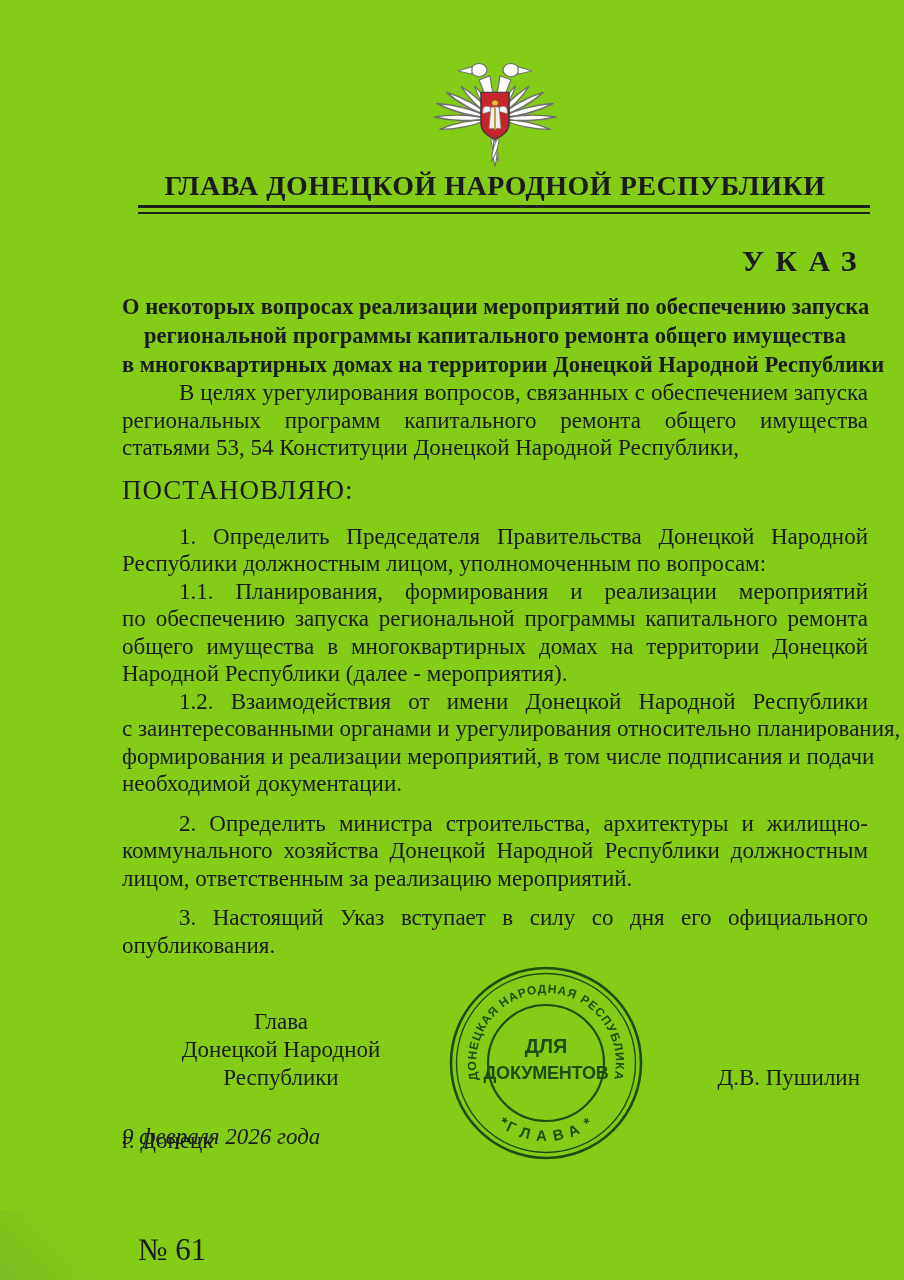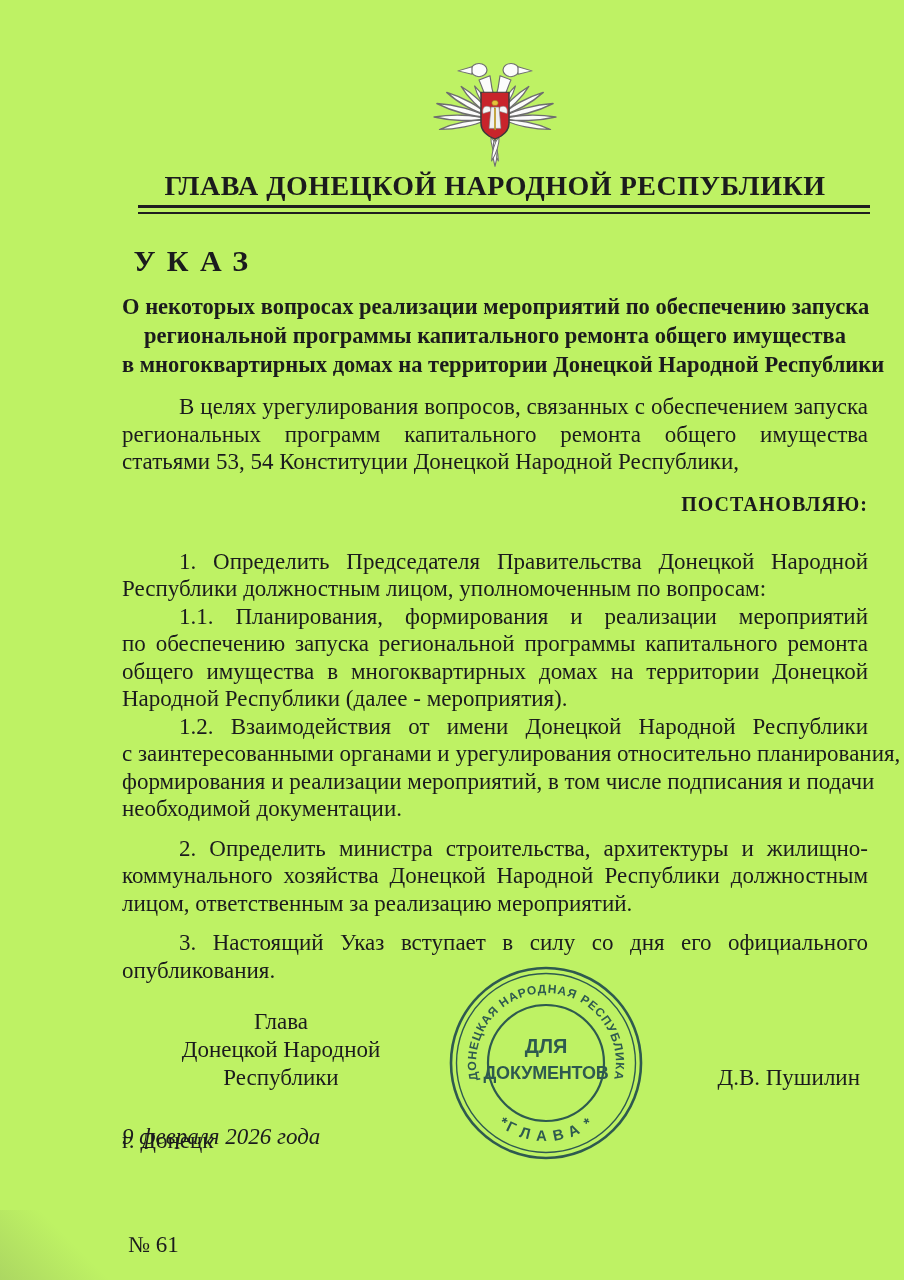--- a/index.html
+++ b/index.html
@@ -1,72 +1,72 @@
 <!DOCTYPE html>
 <html><head>
 <meta charset="utf-8">
 <style>
   html,body { margin:0; padding:0; background:#ffffff; }
   .page {
     position:relative; width:904px; height:1280px; margin:0;
-    background:#bef264; overflow:hidden;
+    background:#84cc16; overflow:hidden;
     font-family:"Liberation Serif","DejaVu Serif",serif;
     color:#1b1b1d;
   }
   .content { padding:0 36px 0 122px; }
 
   .emblem { width:150px; margin:52px auto 0; display:block; }
 
   .org-title {
     margin-top:4px; text-align:center;
     font-size:28px; font-weight:bold; line-height:30px; letter-spacing:0.5px;
     white-space:nowrap;
   }
   .double-rule {
     margin:4px -2px 0 16px; height:4px;
     border-top:3px solid #1f1f1f; border-bottom:2px solid #1f1f1f;
   }
 
   .doc-kind {
-    margin-top:30px; text-align:left;
+    margin-top:30px; text-align:right;
     font-size:30px; font-weight:bold; line-height:34px;
     letter-spacing:0.38em; text-indent:0.38em;
   }
 
   .cp { margin-top:14px; font-weight:bold; font-size:22.5px; line-height:29px; }
   .cp > div { text-align:center; white-space:nowrap; }
 
   .jp { font-size:23px; line-height:27.5px; }
   .jp > div { text-align:justify; text-align-last:justify; text-justify:inter-word; white-space:nowrap; }
   .jp > div:last-child { text-align-last:left; }
   .jp > div:first-child { text-indent:57px; }
 
-  .preamble { margin-top:14px; }
-  .resolve  { margin-top:14px; font-size:20px; font-weight:bold; line-height:28px; letter-spacing:1px;text-align:right; }
-  .item-first { margin-top:30px; }
+  .preamble { }
+  .resolve  { margin-top:14px; font-size:27px; font-weight:normal; line-height:28px; letter-spacing:1px; }
+  .item-first { margin-top:19px; }
   .item-gap   { margin-top:12px; }
 
   .sig-row {
     position:absolute; left:122px; right:44px; top:1008px;
     display:flex; justify-content:space-between; align-items:flex-end;
     font-size:23px; line-height:28px;
   }
   .sig-left { width:318px; text-align:center; }
   .sig-name { text-align:center;margin-left:26px; }
 
   .stamp { position:absolute; left:446px; top:963px; width:200px; height:200px; opacity:0.92; mix-blend-mode:multiply; }
   .stamp-ring-text   { font:bold 12px "Liberation Sans",sans-serif; letter-spacing:1px; fill:currentColor; }
   .stamp-bottom-text { font:bold 15px "Liberation Sans",sans-serif; letter-spacing:7px; fill:currentColor; }
   .stamp-star        { font:bold 15px "Liberation Sans",sans-serif; fill:currentColor; }
   .stamp-center-1    { font:bold 20px "Liberation Sans",sans-serif; fill:currentColor; }
   .stamp-center-2    { font:bold 18px "Liberation Sans",sans-serif; letter-spacing:-0.2px; fill:currentColor; }
 
   .place  { position:absolute; left:122px; top:1128px; font-size:23px; }
   .date   { position:absolute; left:122px; top:1124px; font-size:23px;font-style:italic; }
-  .number { position:absolute; left:128px; top:1232px; font-size:23px; }
+  .number { position:absolute; left:138px; top:1232px; font-size:31px; }
 
   .corner-shade {
     position:absolute; left:0; bottom:0; width:130px; height:70px;
     background:linear-gradient(45deg, rgba(90,90,90,0.18), rgba(90,90,90,0) 55%);
     pointer-events:none;
   }
 </style>
 </head>
 <body>
 

